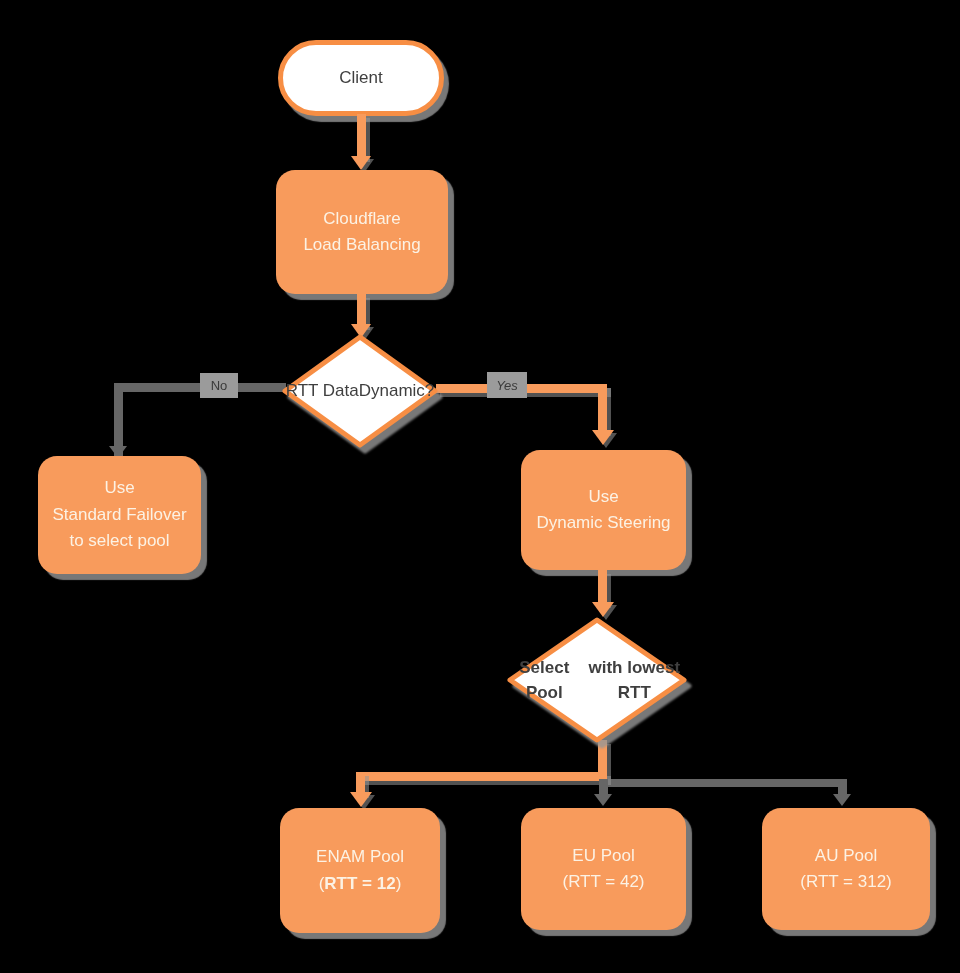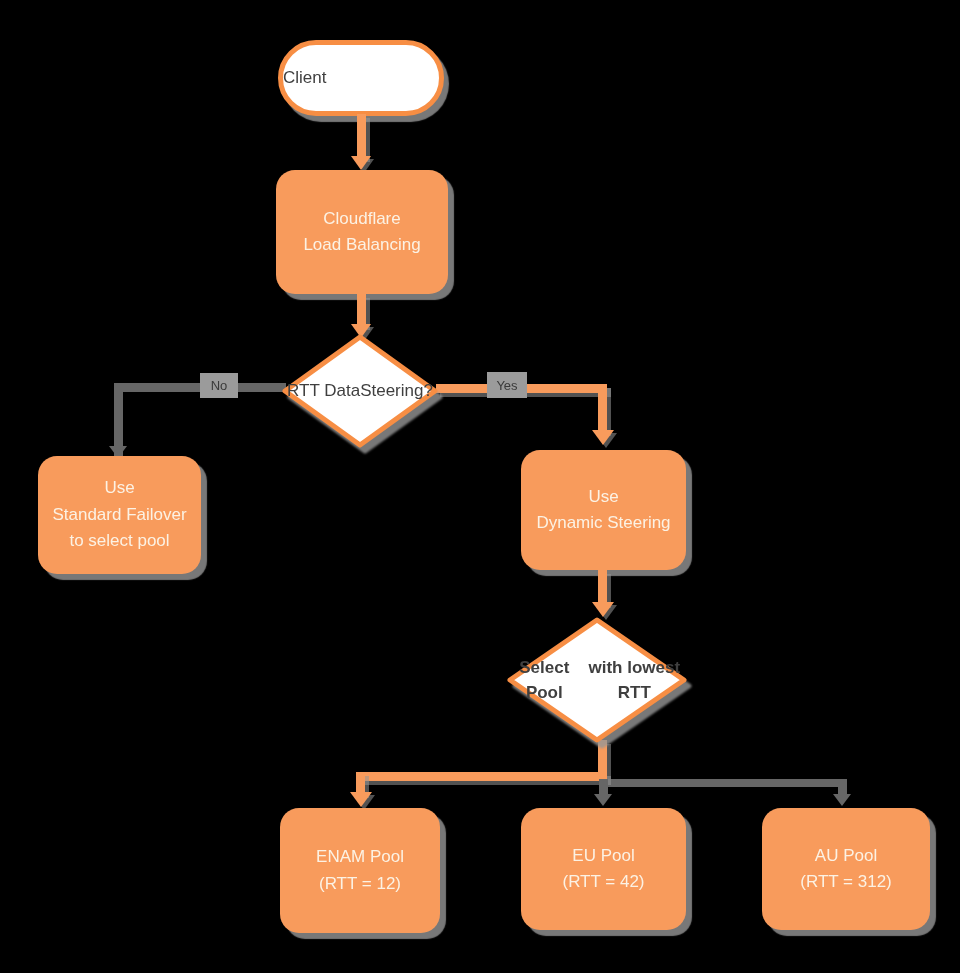--- a/index.html
+++ b/index.html
@@ -38,21 +38,21 @@
     color:var(--node-text);
     font-size:17px;line-height:1.55;
     text-align:center;
   }
   .terminator{
     position:absolute;
     background:var(--decision-fill);
     border:5px solid var(--node-border);
     border-radius:40px;
     box-shadow:5px 6px 1px var(--shadow);
-    display:flex;align-items:center;
+    display:flex;align-items:center;justify-content:center;
     color:var(--decision-text);
     font-size:17px;
   }
   .diamond-wrap{position:absolute;}
   .diamond-wrap svg{display:block;filter:drop-shadow(5px 6px 1px var(--shadow));}
   .diamond-poly{fill:var(--decision-fill);stroke:var(--node-border);stroke-width:5;stroke-linejoin:round;}
   .diamond-text{
     position:absolute;inset:0;
     display:flex;flex-direction:row;
     align-items:center;justify-content:center;
@@ -67,21 +67,21 @@
   .arrow.orange.big{border-left:11px solid transparent;border-right:11px solid transparent;border-top:15px solid var(--node-fill);}
   .arrow.gray{border-left:9px solid transparent;border-right:9px solid transparent;border-top:12px solid var(--gray-line);filter:none;}
   .edge-label{
     position:absolute;
     background:var(--label-badge-bg);
     color:var(--label-badge-text);
     font-size:13px;
     display:flex;align-items:center;justify-content:center;
     z-index:5;
   }
-  .bold{font-weight:normal;margin-top:33px;}
+  .bold{font-weight:bold;margin-top:33px;}
   .z2{z-index:2;}
 </style>
 </head>
 <body>
 
 <div class="canvas">
 
   <div class="terminator" style="left:278px;top:40px;width:156px;height:66px;">
     <span>Client</span>
   </div>
@@ -100,31 +100,31 @@
   <div class="line-g" style="left:114px;top:383px;width:172px;height:9px;"></div>
   <div class="line-g" style="left:114px;top:383px;width:9px;height:73px;"></div>
   <div class="arrow gray" style="left:109px;top:446px;"></div>
   <div class="edge-label" style="left:200px;top:373px;width:38px;height:25px;">
     <span>No</span>
   </div>
 
   <div class="line-o" style="left:436px;top:384px;width:171px;height:9px;"></div>
   <div class="line-o" style="left:598px;top:384px;width:9px;height:48px;"></div>
   <div class="arrow orange big" style="left:592px;top:430px;"></div>
-  <div class="edge-label" style="left:487px;top:372px;width:40px;height:26px;">
+  <div class="edge-label" style="left:487px;top:372px;width:40px;height:26px;font-style:italic;">
     <span>Yes</span>
   </div>
 
   <div class="diamond-wrap z2" style="left:282px;top:334px;width:156px;height:114px;">
     <svg width="156" height="114" viewBox="0 0 156 114">
       <polygon class="diamond-poly" points="78,3 153,57 78,111 3,57"></polygon>
     </svg>
     <div class="diamond-text">
       <span>RTT Data</span>
-      <span>Steering?</span>
+      <span>Dynamic?</span>
     </div>
   </div>
 
   <div class="box" style="left:38px;top:456px;width:163px;height:118px;">
     <span>Use</span>
     <span>Standard Failover</span>
     <span>to select pool</span>
   </div>
 
   <div class="box" style="left:521px;top:450px;width:165px;height:120px;">

